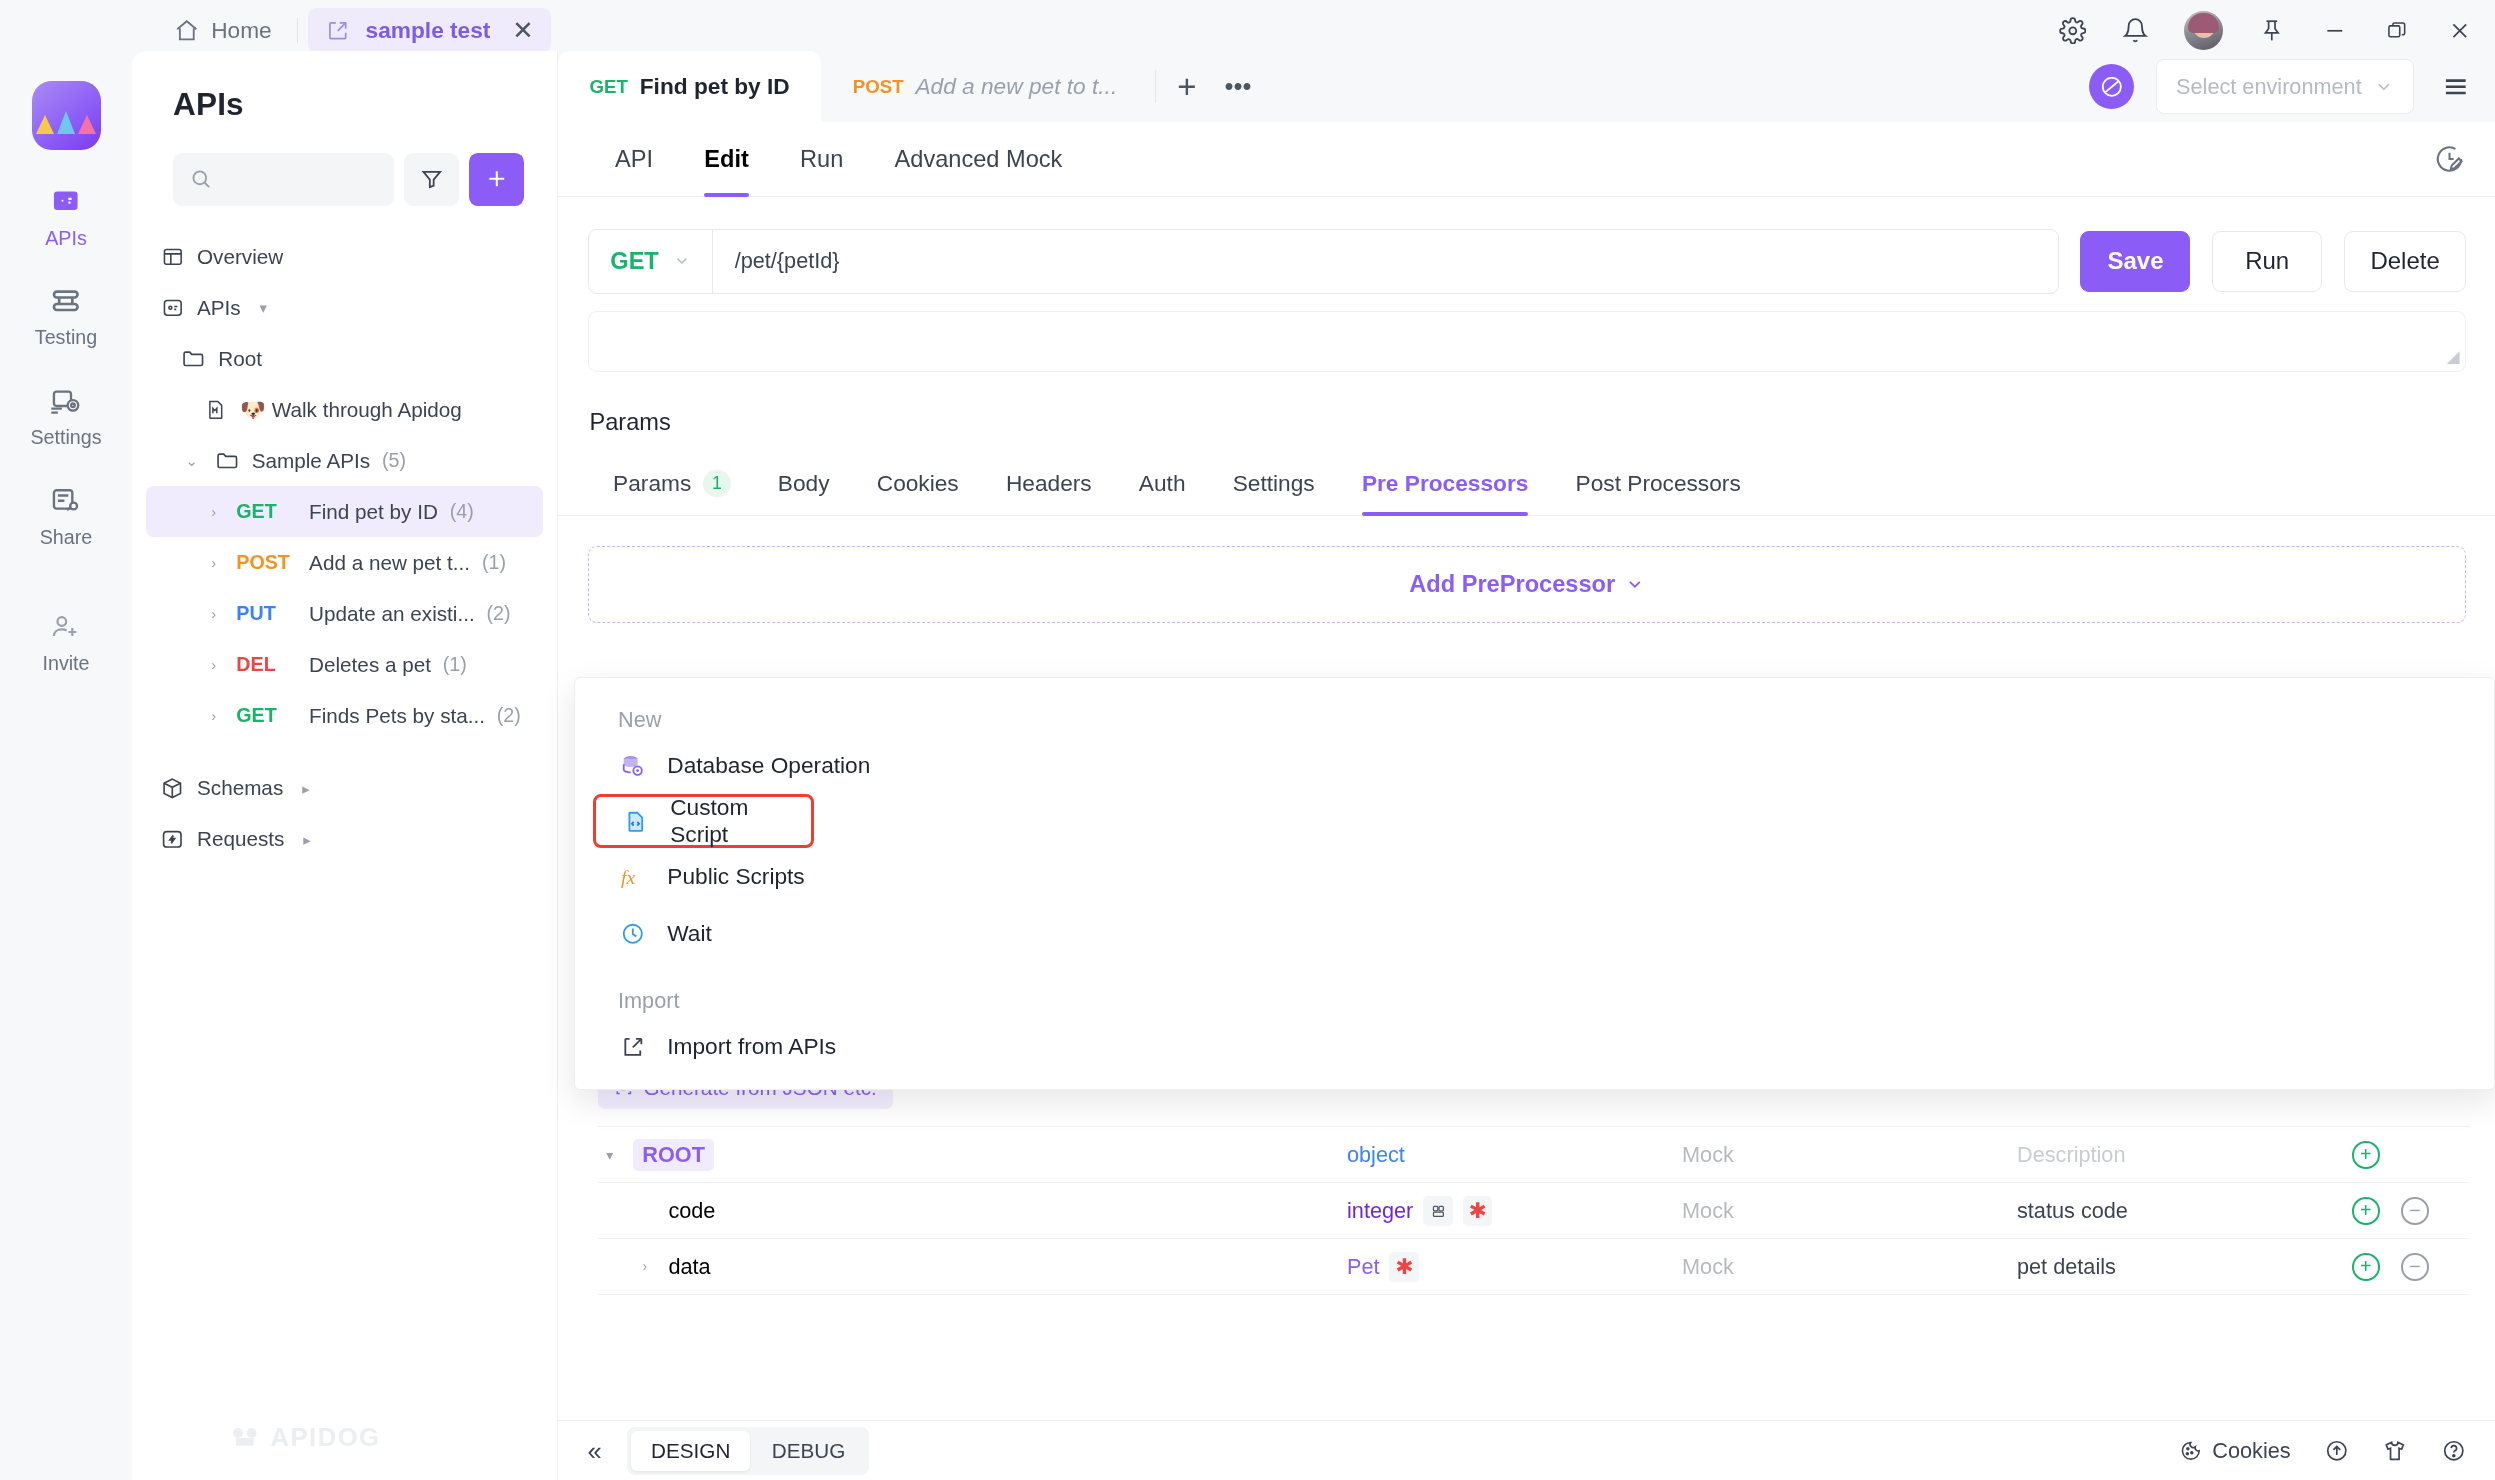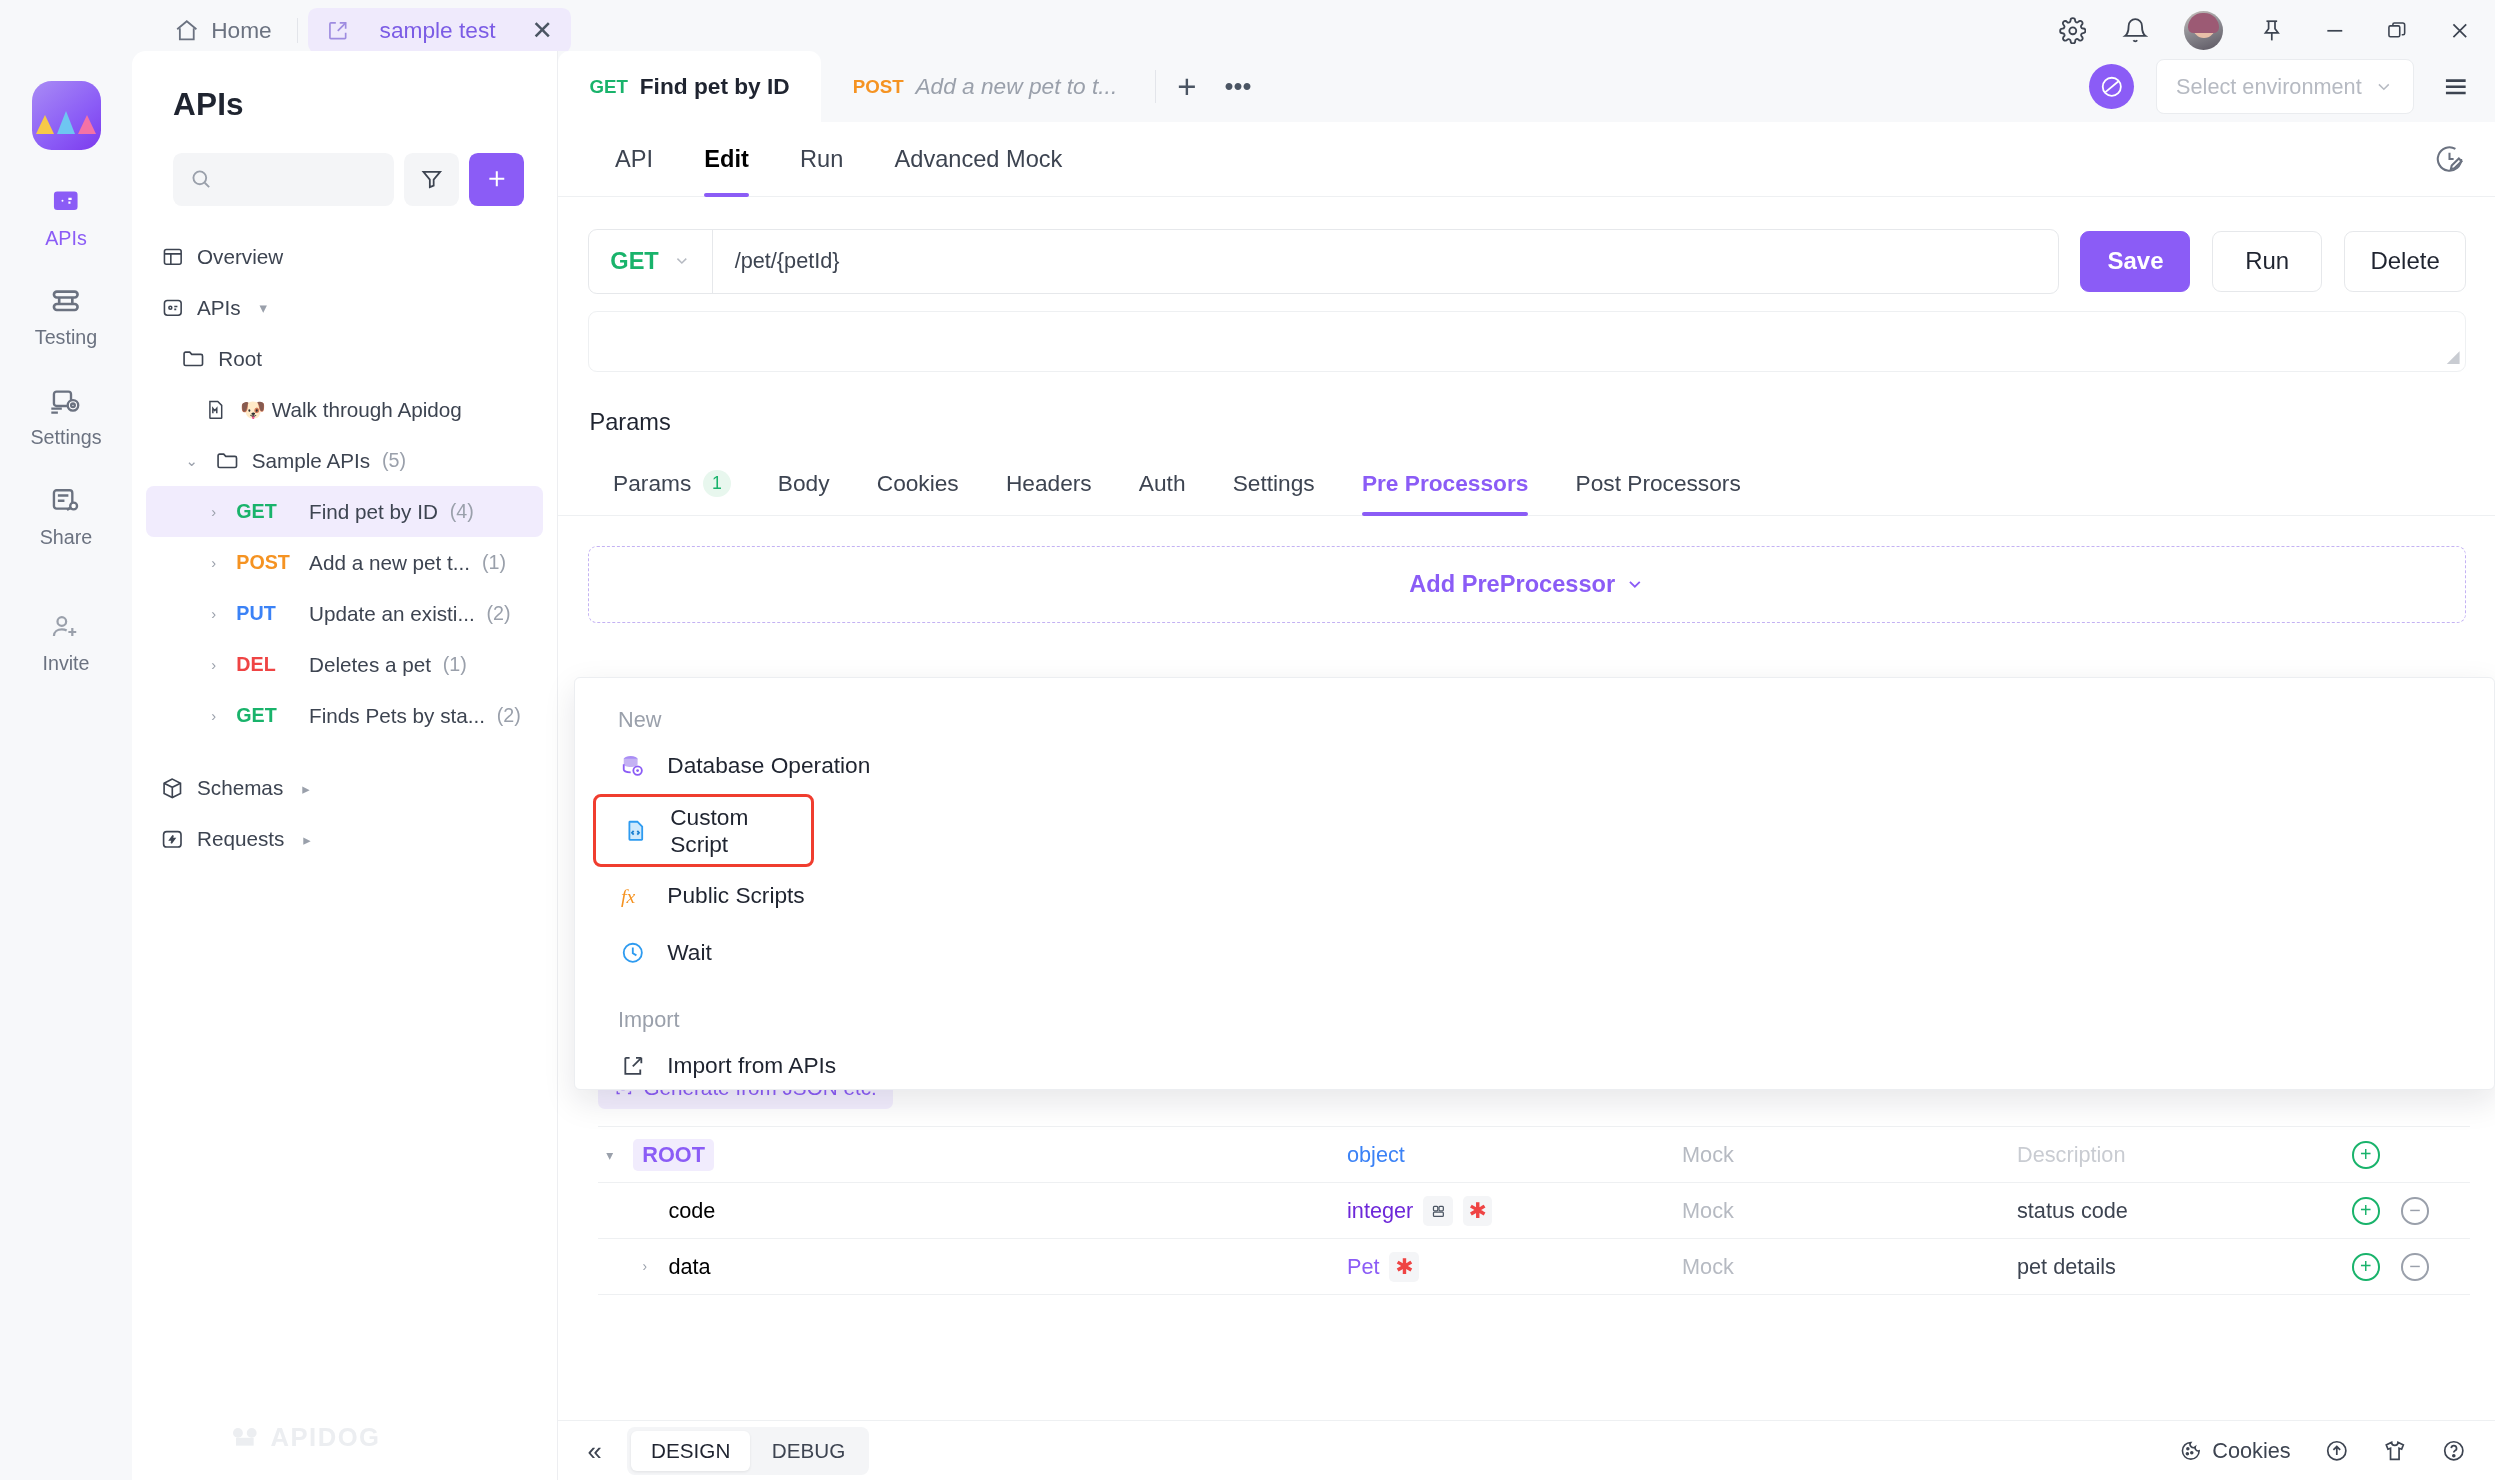--- a/index.html
+++ b/index.html
@@ -17,23 +17,23 @@
     position: absolute; top: 0; left: 0; width: 2495px; height: 61px;
     background: #f7f8fa; display: flex; align-items: center;
   }
   .tb-tabs { display: flex; align-items: center; gap: 0; margin-left: 158px; }
   .tb-home {
     display: flex; align-items: center; gap: 11.8px;
     padding: 7.9px 15.8px; border-radius: 7.9px; color: #6b7280; font-size: 22.7px;
   }
   .tb-sep { width: 1px; height: 25.6px; background: #e3e5ea; margin: 0 9.9px; }
   .tb-tab {
-    display: flex; align-items: center; gap: 30px;
+    display: flex; align-items: center; gap: 16px;
     padding: 8.9px 17.7px; border-radius: 8.9px; background: #efeafc;
-    color: #7b5ce5; font-size: 22.7px;
+    color: #7b5ce5; font-size: 22.7px; font-weight: bold;
   }
   .tb-tab .tb-close { color: #4b5563; font-size: 25.6px; line-height: 1; margin-left: 5.9px; }
   .tb-right {
     position: absolute; right: 21.7px; top: 0; height: 61px;
     display: flex; align-items: center; gap: 35px;
   }
   .tb-ico { width: 27.6px; height: 27.6px; color: #3d4451; display: flex; align-items: center; justify-content: center; }
   .avatar {
     width: 39px; height: 39px; border-radius: 50%;
     background: linear-gradient(160deg,#c8c2bd 0%,#8e8d93 45%,#5a5560 100%);
@@ -201,21 +201,21 @@
     position: absolute; left: 574px; top: 677px; width: 1921px; height: 413px;
     background: #ffffff; border: 1px solid #eceef1; border-radius: 5.9px;
     box-shadow: 0 11.8px 31.5px rgba(20,24,40,.10); padding: 17.7px 0 9.9px 0; z-index: 40;
   }
   .dd-group { padding: 11.8px 0 3.9px 43px; font-size: 21.7px; color: #9aa0ab; }
   .dd-item {
     height: 57px; display: flex; align-items: center; gap: 19.7px; padding-left: 43px;
     font-size: 22.7px; color: #1f2430; position: relative;
   }
   .dd-item .dd-ico { width: 29.6px; height: 29.6px; display: flex; align-items: center; justify-content: center; }
-  .dd-item.highlight { border: 3.9px solid #f03d2f; border-radius: 7.9px; margin: 0 0 0 17.7px; padding-left: 25.6px; width: 221px; height: 73px; }
+  .dd-item.highlight { border: 3.9px solid #f03d2f; border-radius: 7.9px; margin: 0 0 0 17.7px; padding-left: 25.6px; width: 221px; height: 54px; }
 
   
   .schema { position: absolute; left: 598px; top: 1067px; width: 1872px; }
   .genjson {
     display: inline-flex; align-items: center; gap: 9.9px; background: #f3eefe;
     color: #8b5cf6; border-radius: 6.9px; padding: 8.9px 15.8px; font-size: 20.7px;
   }
   .sch-table { margin-top: 17.7px; border-top: 1px solid #eef0f2; }
   .sch-row {
     display: flex; align-items: center; height: 56px; border-bottom: 1px solid #eef0f2;

